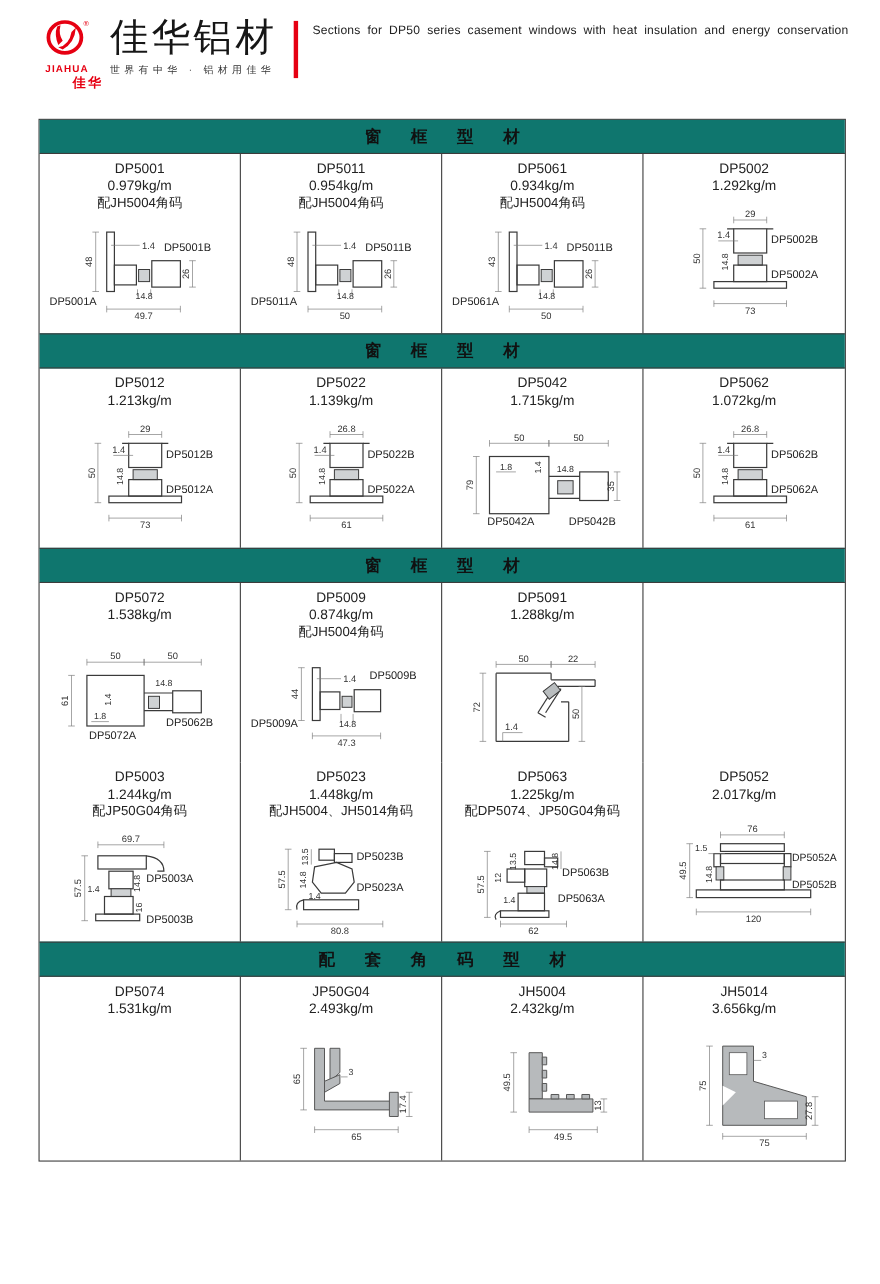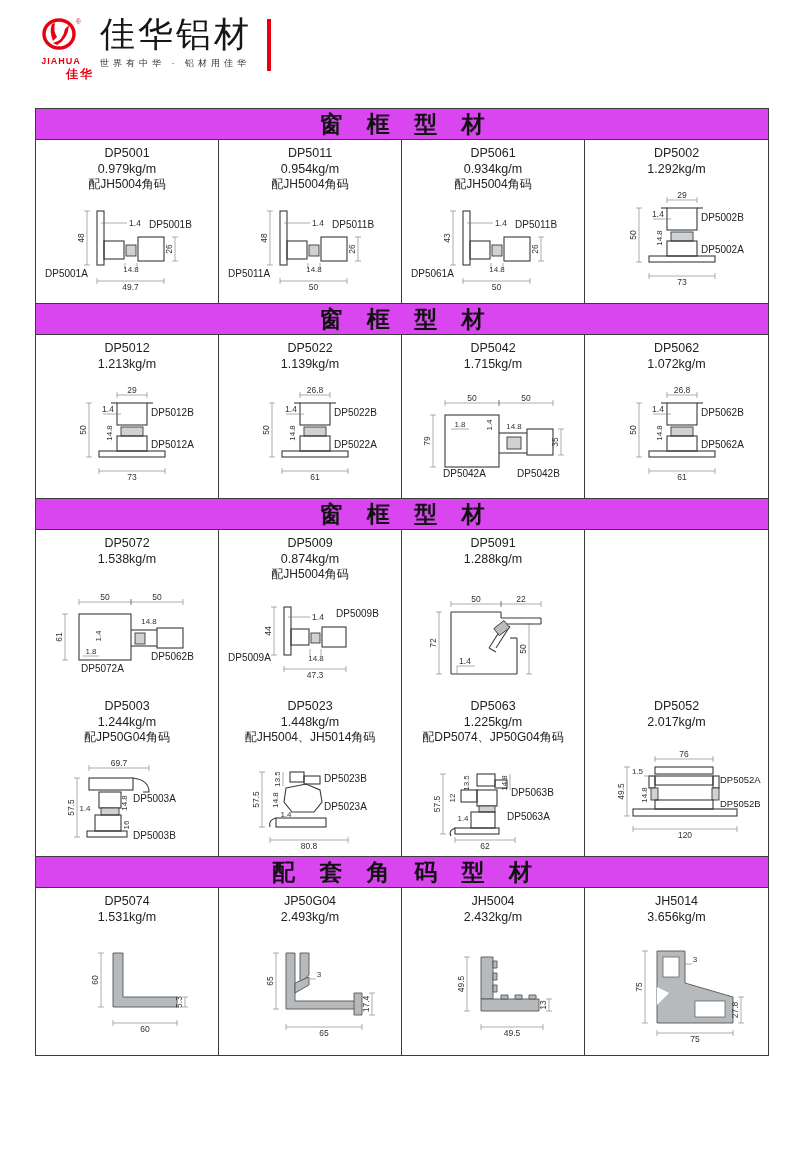--- a/index.html
+++ b/index.html
@@ -12,23 +12,23 @@
   .logo-cn{font-size:12px;font-weight:bold;color:#e60012;letter-spacing:2px;text-align:right;}
   .brand-col{margin-left:6px;}
   .brand-name{font-size:35px;font-weight:normal;color:#161616;letter-spacing:3px;line-height:1.05;}
   .tagline{font-size:9px;color:#333;letter-spacing:4px;margin-top:4px;}
   .hdr-divider{width:4px;height:52px;background:#e60012;margin:3px 13px 0 15px;}
   .title-col{margin-top:0;}
   .page-title{font-size:27px;font-weight:bold;color:#111;letter-spacing:1px;line-height:1.1;}
   .page-subtitle{font-size:11px;color:#222;margin-top:6px;letter-spacing:0.2px;word-spacing:3px;}
   
   .table{position:absolute;left:35px;top:108px;width:732px;border:1px solid #3c3c3c;}
-  .sec-bar{height:30px;background:#d946ef;border-top:1px solid #3c3c3c;border-bottom:1px solid #3c3c3c;
-           display:flex;align-items:center;justify-content:center;font-size:23px;font-weight:bold;
-           color:#111;letter-spacing:9px;text-indent:9px;}
+  .sec-bar{height:30px;background:#0f766e;border-top:1px solid #3c3c3c;border-bottom:1px solid #3c3c3c;
+           display:flex;align-items:center;justify-content:center;font-size:15px;font-weight:bold;
+           color:#111;letter-spacing:9px;text-indent:9px;font-family:Liberation Mono, monospace;}
   .section:first-child .sec-bar{border-top:none;}
   .row{display:grid;grid-template-columns:repeat(4,1fr);min-height:163px;}
   .section:nth-child(5) .row{min-height:167px;}
   .cell{border-right:1px solid #3c3c3c;display:flex;flex-direction:column;align-items:center;padding:6px 1px 1px;}
   .cell:last-child{border-right:none;}
   .code,.weight{font-size:12.5px;color:#222;line-height:1.25;}
   .note{font-size:12px;color:#222;line-height:1.25;}
   .draw-wrap{flex:1;display:flex;align-items:center;justify-content:center;}
   
   .footer{position:absolute;left:0;top:1174px;width:800px;height:40px;background:#e60012;
@@ -53,20 +53,21 @@
       </svg>
       <div class="logo-en">JIAHUA</div>
       <div class="logo-cn">佳华</div>
     </div>
     <div class="brand-col">
       <div class="brand-name">佳华铝材</div>
       <div class="tagline">世界有中华 · 铝材用佳华</div>
     </div>
     <div class="hdr-divider"></div>
     <div class="title-col">
+      <div class="page-subtitle">Sections for DP50 series casement windows with heat insulation and energy conservation</div>
     </div>
   </div>
 
   <div class="table">
       <div class="section">
         <div class="sec-bar">窗 框 型 材</div>
         <div class="row">
           <div class="cell">
             <div class="code">DP5001</div>
             <div class="weight">0.979kg/m</div>
@@ -558,37 +559,20 @@
             </div>
           </div>
         </div>
       </div>
       <div class="section">
         <div class="sec-bar">配 套 角 码 型 材</div>
         <div class="row">
           <div class="cell">
             <div class="code">DP5074</div>
             <div class="weight">1.531kg/m</div>
-            <div class="draw-wrap">
-              <svg class="draw" width="180" height="118" viewBox="0 0 180 118" font-family="Liberation Sans,sans-serif">
-                <path d="M76,22 L86,22 L86,66 L140,66 L140,76 L76,76 Z" fill="#b7babc" stroke="#555" stroke-width="0.9"></path>
-                <line x1="64" y1="22" x2="64" y2="76" stroke="#777" stroke-width="0.6"></line>
-                <line x1="61" y1="22" x2="67" y2="22" stroke="#777" stroke-width="0.6"></line>
-                <line x1="61" y1="76" x2="67" y2="76" stroke="#777" stroke-width="0.6"></line>
-                <text x="61" y="49" font-size="8.5" fill="#333" text-anchor="middle" transform="rotate(-90 61 49)">60</text>
-                <line x1="148" y1="66" x2="148" y2="76" stroke="#777" stroke-width="0.6"></line>
-                <line x1="145" y1="66" x2="151" y2="66" stroke="#777" stroke-width="0.6"></line>
-                <line x1="145" y1="76" x2="151" y2="76" stroke="#777" stroke-width="0.6"></line>
-                <text x="145" y="71" font-size="8.5" fill="#333" text-anchor="middle" transform="rotate(-90 145 71)">5.3</text>
-                <line x1="76" y1="92" x2="140" y2="92" stroke="#777" stroke-width="0.6"></line>
-                <line x1="76" y1="89" x2="76" y2="95" stroke="#777" stroke-width="0.6"></line>
-                <line x1="140" y1="89" x2="140" y2="95" stroke="#777" stroke-width="0.6"></line>
-                <text x="108" y="101" font-size="8.5" fill="#333" text-anchor="middle">60</text>
-              </svg>
-            </div>
           </div>
           <div class="cell">
             <div class="code">JP50G04</div>
             <div class="weight">2.493kg/m</div>
             <div class="draw-wrap">
               <svg class="draw" width="180" height="118" viewBox="0 0 180 118" font-family="Liberation Sans,sans-serif">
                 <path d="M66,22 L75,22 L75,70 L140,70 L140,78 L66,78 Z" fill="#b7babc" stroke="#555" stroke-width="0.9"></path>
                 <path d="M80,22 L89,22 L89,44 L80,52 Z" fill="#b7babc" stroke="#555" stroke-width="0.9"></path>
                 <path d="M75,52 L89,46 L89,54 L75,62 Z" fill="#b7babc" stroke="#555" stroke-width="0.9"></path>
                 <path d="M134,62 L142,62 L142,84 L134,84 Z" fill="#b7babc" stroke="#555" stroke-width="0.9"></path>

